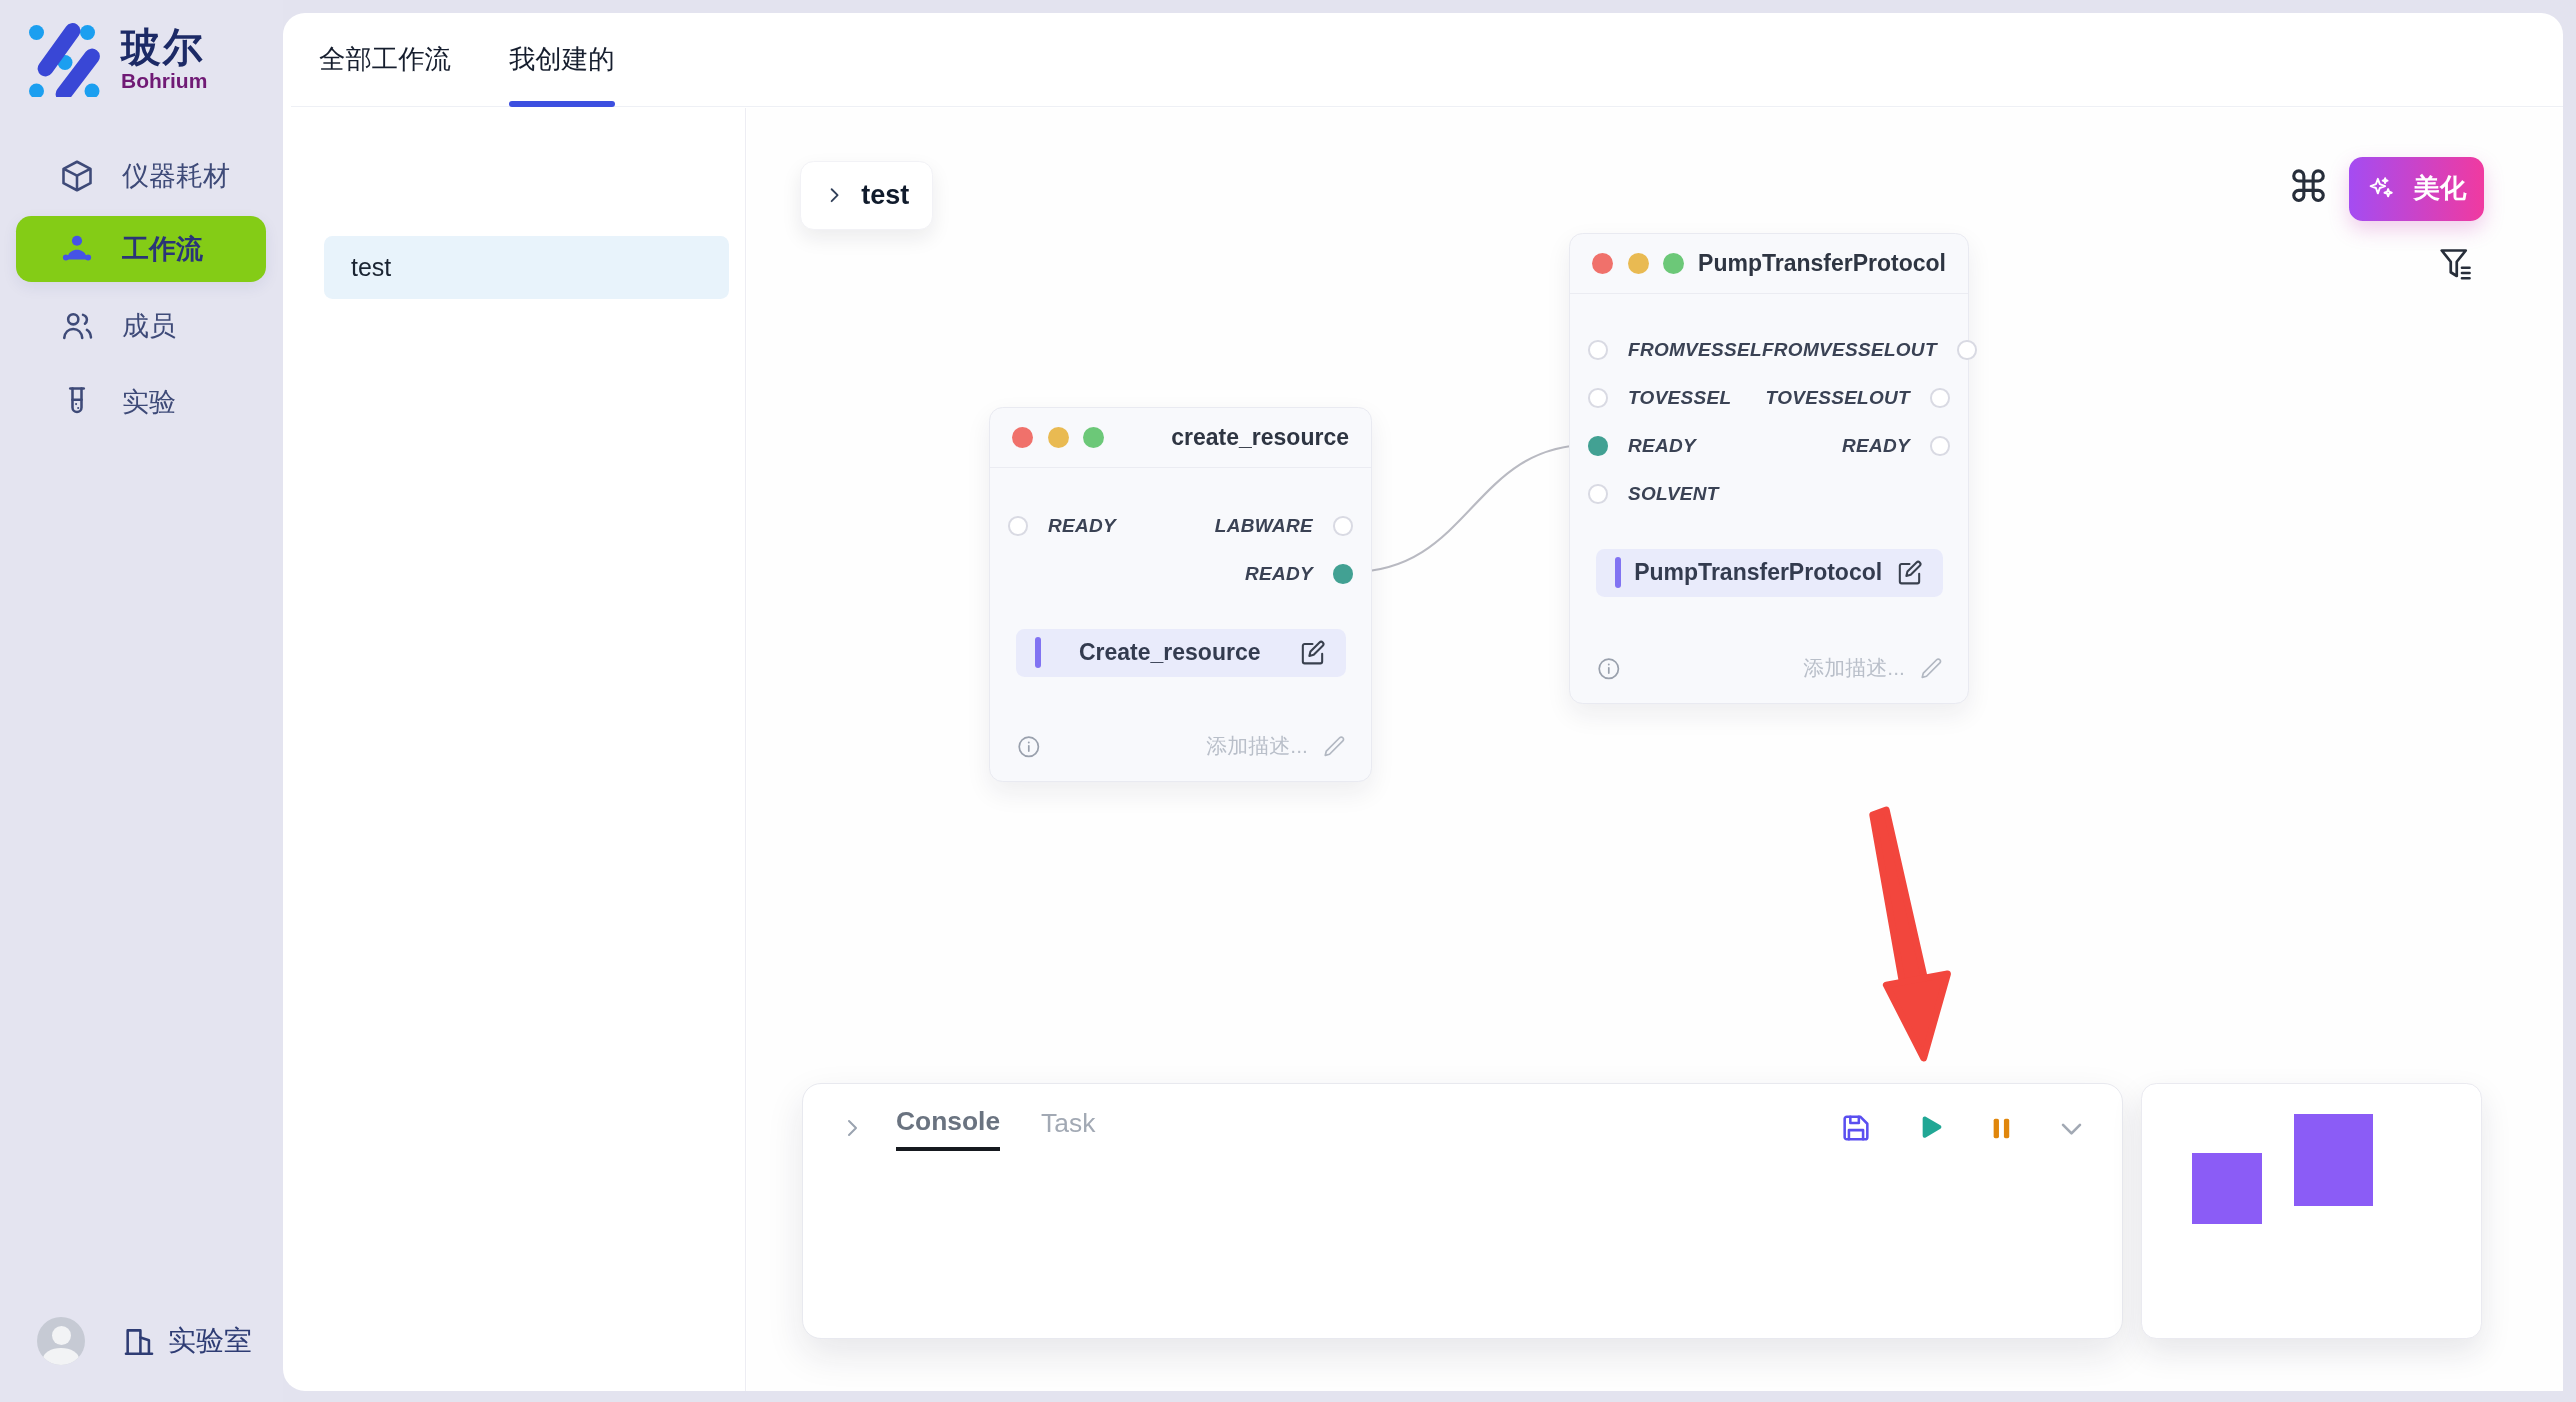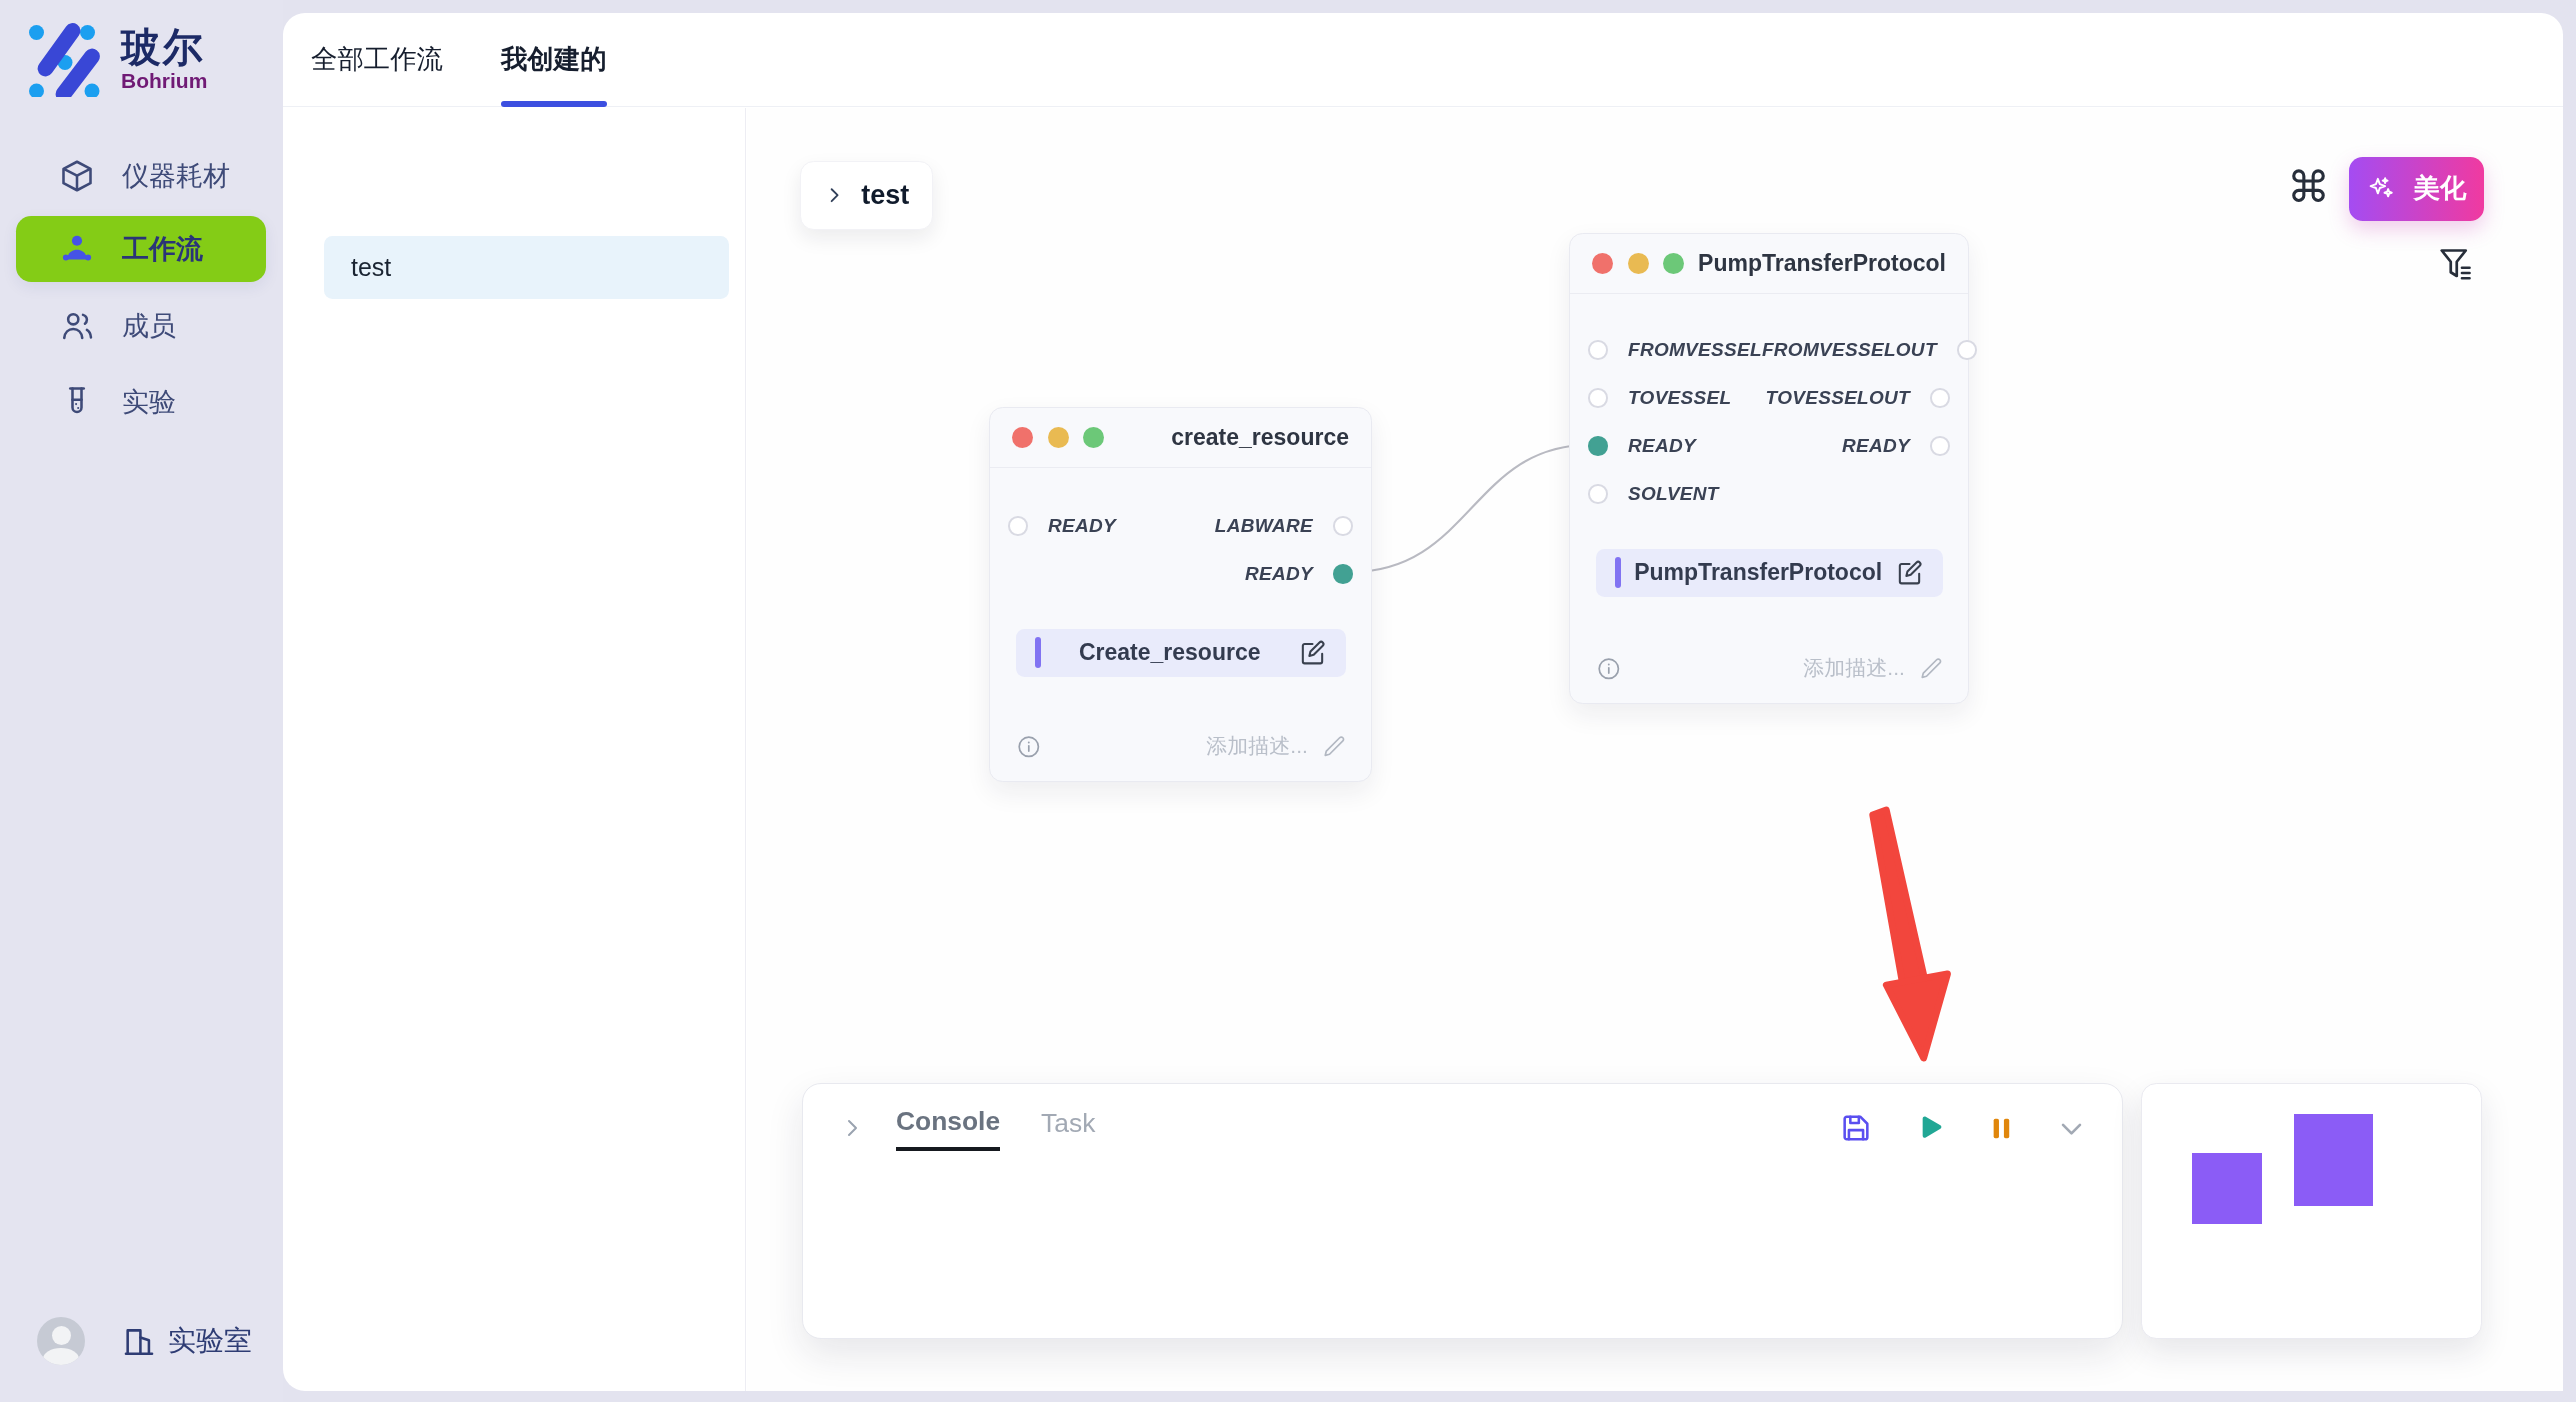--- a/index.html
+++ b/index.html
@@ -20,23 +20,23 @@
   .sidebar-footer { position:absolute; left:37px; bottom:37px; display:flex; align-items:center; }
   .avatar { width:48px; height:48px; border-radius:50%; background:#c6cad4; position:relative; overflow:hidden; }
   .avatar::before { content:""; position:absolute; left:14.5px; top:8.5px; width:19px; height:19px; border-radius:50%; background:#f2f3f5; }
   .avatar::after { content:""; position:absolute; left:6px; top:31px; width:36px; height:22px; border-radius:50% 50% 0 0; background:#f2f3f5; }
   .lab-row { display:flex; align-items:center; gap:12px; margin-left:37px; color:#2e3c74; }
   .lab-name { font-size:28px; font-weight:500; color:#2e3c74; }
 
   
   .content-card { position:absolute; left:283px; top:12.8px; width:2280px; height:1378px; background:#ffffff; border-radius:22px; }
 
-  .tabbar { position:absolute; left:0; top:0; right:0; height:94px; border-bottom:1.7px solid #eef0f5; display:flex; align-items:center; padding-left:28px; gap:58px; }
+  .tabbar { position:absolute; left:8px; top:0; right:0; height:94px; border-bottom:1.7px solid #eef0f5; display:flex; align-items:center; padding-left:28px; gap:58px; }
   .tab { position:relative; height:100%; display:flex; align-items:center; font-size:26.4px; color:#161e2e; font-weight:500; cursor:pointer; }
-  .tab.active { font-weight:700; }
+  .tab.active { font-weight:400; }
   .tab .tab-underline { position:absolute; left:0; right:0; bottom:-1.7px; height:6px; background:#3c4fe0; border-radius:3.4px; }
 
   
   .wf-panel { position:absolute; left:0; top:95px; bottom:0; width:463px; border-right:1.7px solid #ededf3; }
   .wf-header { position:absolute; left:54px; right:31px; top:44px; display:flex; justify-content:space-between; align-items:center; }
   .wf-title { font-size:28px; font-weight:800; color:#101828; }
   .wf-actions { display:flex; gap:12px; }
   .icon-btn { width:48px; height:48px; border-radius:12px; background:#fff; border:0.9px solid #f0f0f5; box-shadow:0 3.4px 10.2px rgba(20,25,60,.07); display:flex; align-items:center; justify-content:center; cursor:pointer; color:#14181f; }
   .wf-item { position:absolute; left:41px; right:16px; top:128px; height:63px; background:#e8f3fb; border-radius:8.5px; display:flex; align-items:center; padding-left:27px; font-size:25px; font-weight:500; color:#1a2432; cursor:pointer; }
 

